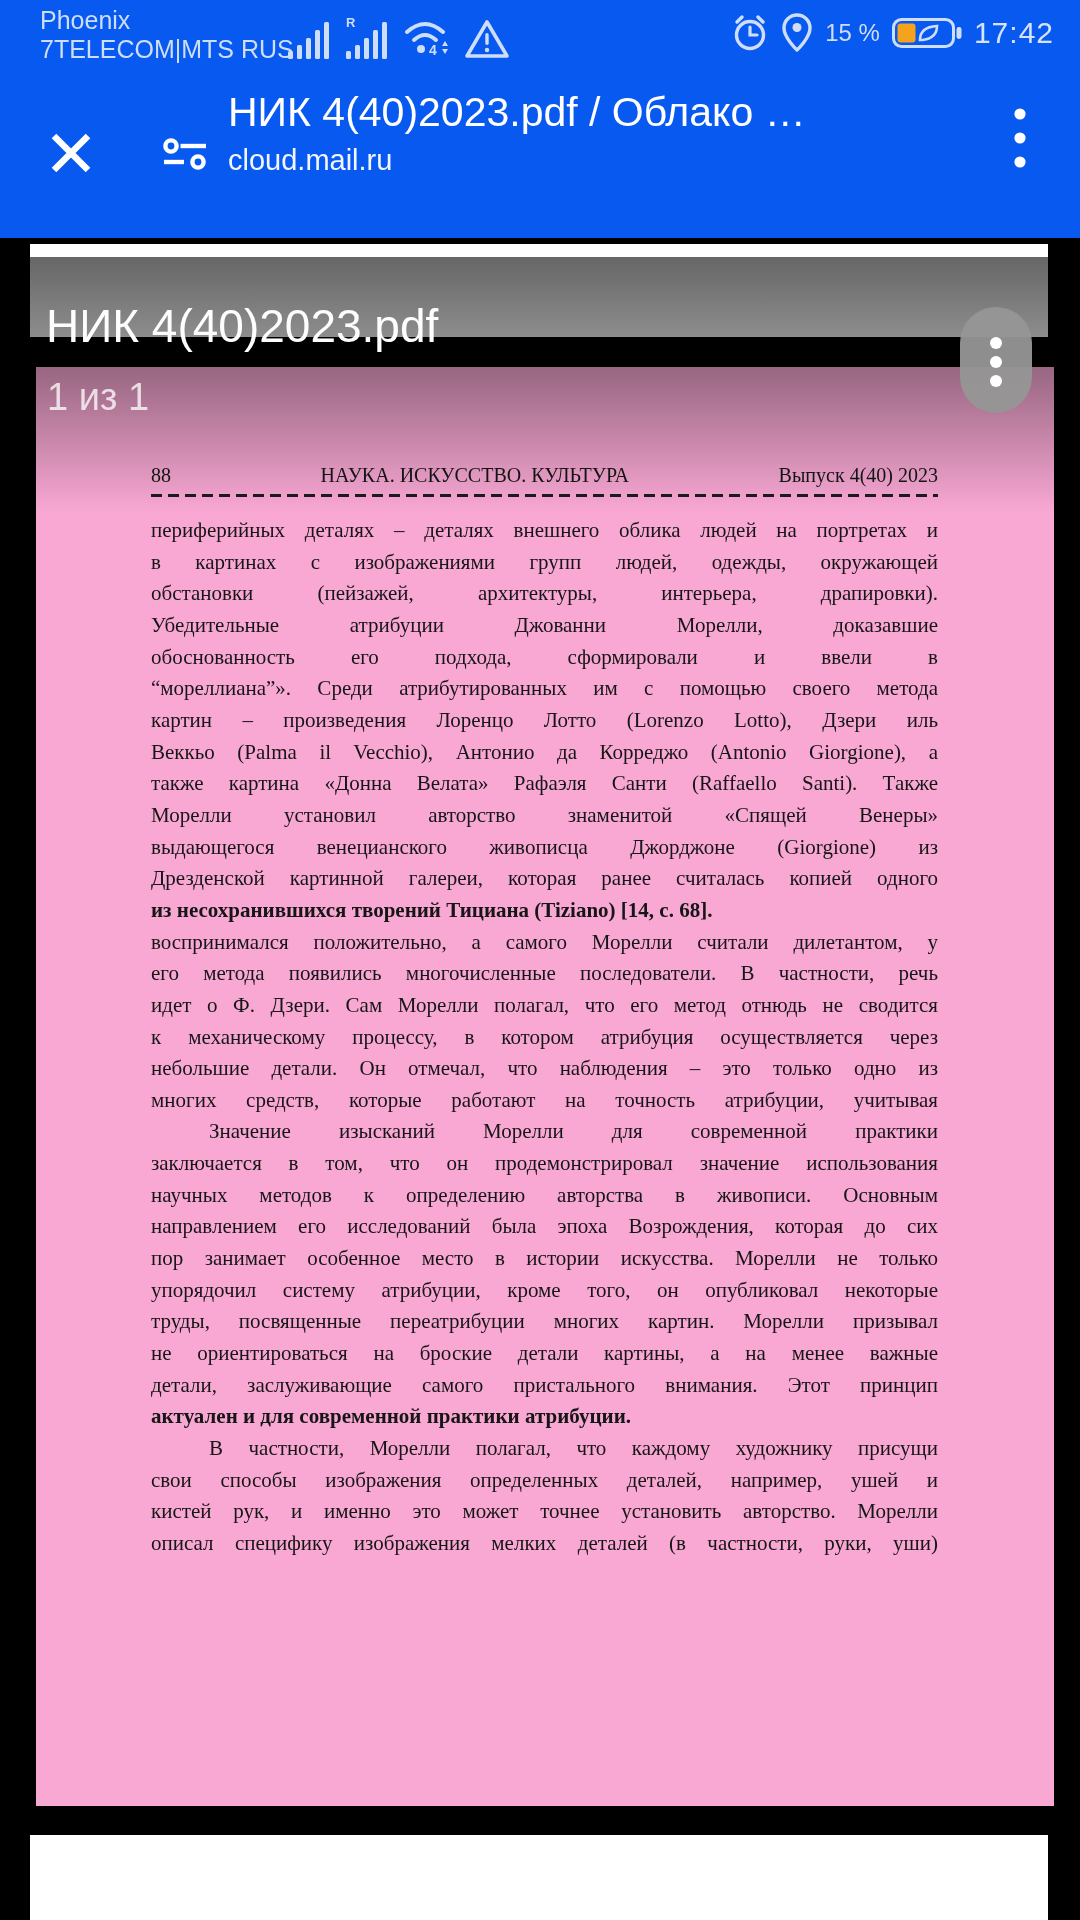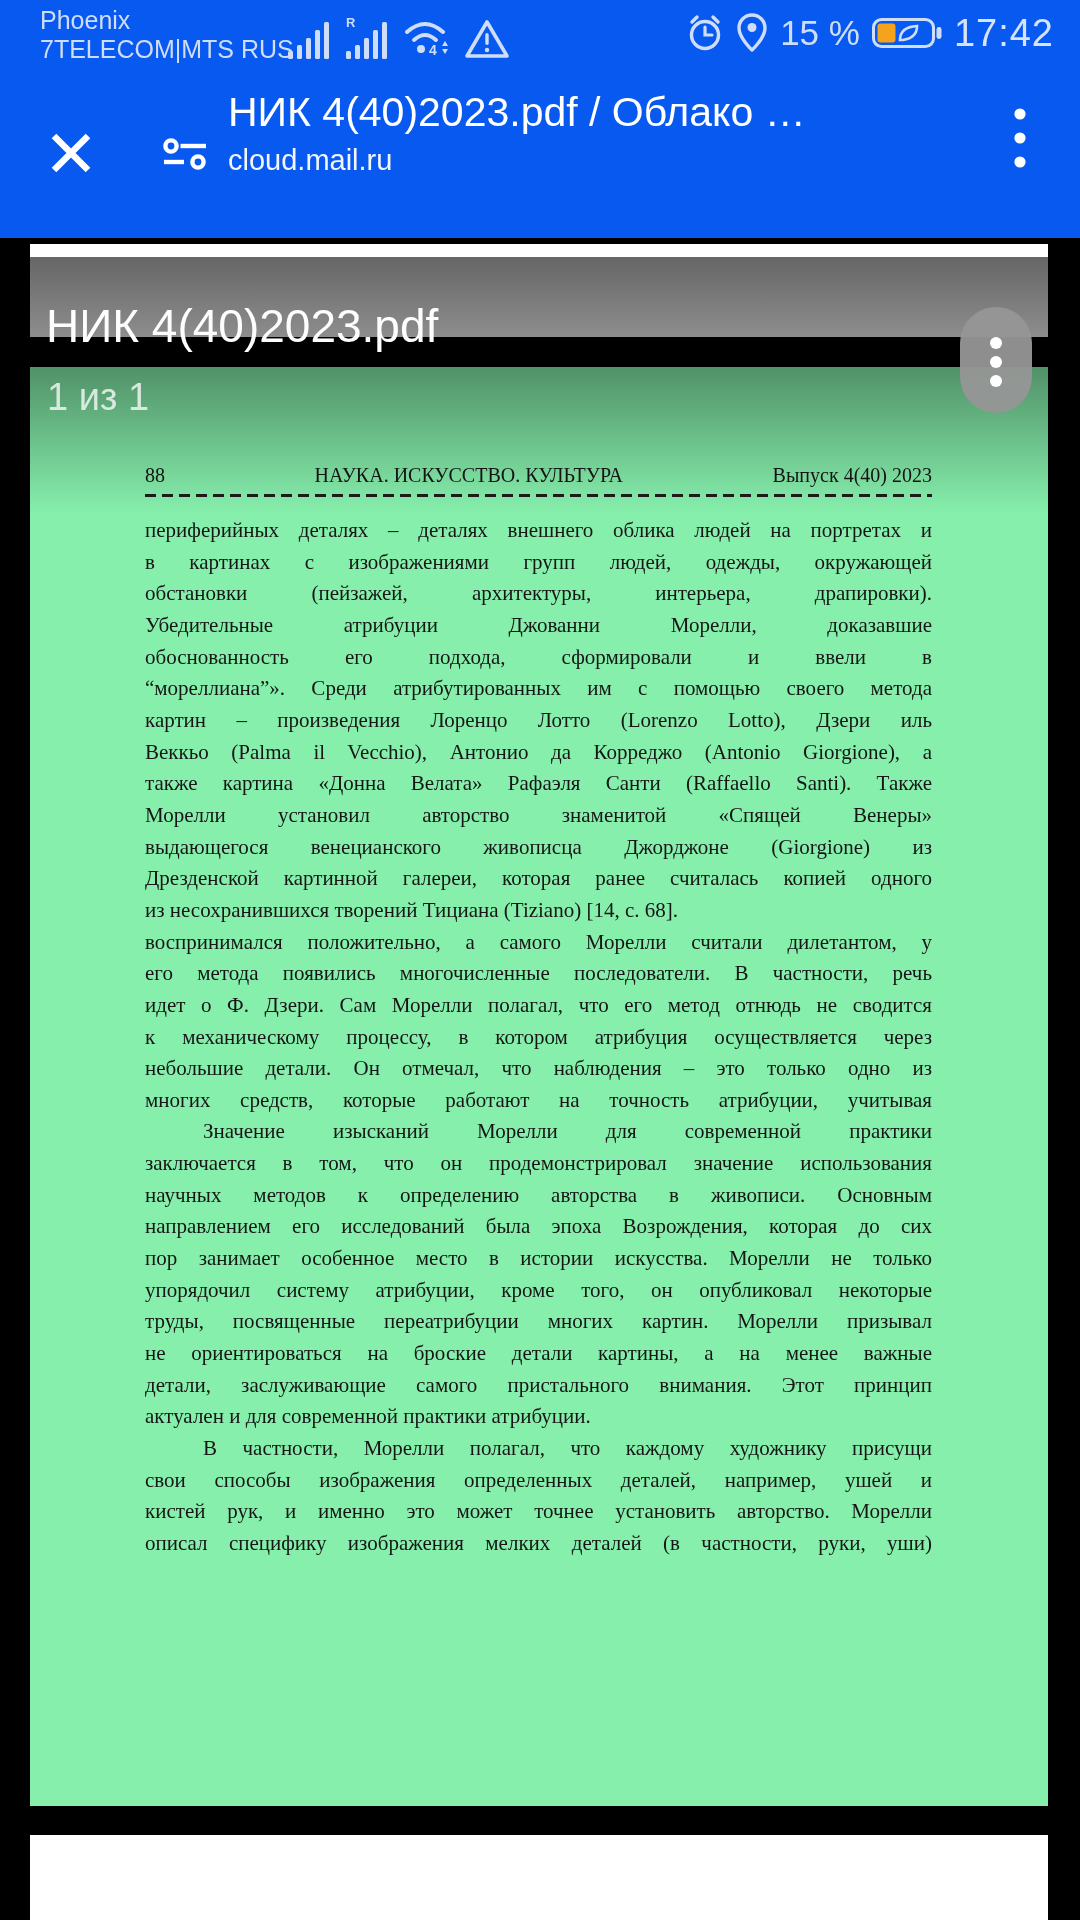--- a/index.html
+++ b/index.html
@@ -4,54 +4,54 @@
 <style>
   html,body{margin:0;padding:0;background:#000;}
   .screen{position:relative;width:1080px;height:1920px;background:#000;overflow:hidden;
           font-family:"Liberation Sans",sans-serif;}
 
   
   .chrome{position:absolute;left:0;top:0;width:1080px;height:238px;background:#0859f0;}
   .op-block{position:absolute;left:40px;top:6px;color:#cfdef8;font-size:25px;line-height:29px;}
   .sig-group{position:absolute;left:288px;top:16px;display:flex;align-items:flex-end;gap:14px;height:44px;}
   .sr-group{position:absolute;right:26px;top:8px;height:50px;display:flex;align-items:center;gap:12px;color:#cfdef8;}
-  .pct{font-size:35px;}
-  .clock{font-size:38px;letter-spacing:1px;color:#d6e3fb;}
+  .pct{font-size:24px;}
+  .clock{font-size:30px;letter-spacing:1px;color:#d6e3fb;}
   .close-btn{position:absolute;left:48px;top:130px;width:46px;height:46px;background:none;border:none;padding:0;cursor:pointer;}
   .tune{position:absolute;left:163px;top:138px;}
   .title-block{position:absolute;left:228px;top:86px;width:760px;color:#fff;}
   .b-title{font-size:41px;line-height:52px;white-space:nowrap;}
   .b-sub{font-size:29px;line-height:40px;margin-top:2px;color:#f2f6ff;}
   .menu-btn{position:absolute;left:1000px;top:102px;width:40px;height:76px;background:none;border:none;padding:0;cursor:pointer;}
 
   
   .viewer{position:absolute;left:0;top:238px;width:1080px;height:1682px;background:#000;}
   .page0{position:absolute;left:30px;top:6px;width:1018px;height:93px;background:#fff;}
-  .page1{position:absolute;left:30px;top:129px;width:1018px;height:1439px;background:#86efac;}
+  .page1{position:absolute;left:36px;top:129px;width:1018px;height:1439px;background:#f9a8d4;}
   .page2{position:absolute;left:30px;top:1597px;width:1018px;height:85px;background:#fff;}
   .fade{position:absolute;left:0;top:19px;width:1080px;height:256px;
         background:linear-gradient(180deg,rgba(0,0,0,0.60) 0%,rgba(0,0,0,0.38) 45%,rgba(0,0,0,0) 100%);pointer-events:none;}
   .vtitle{position:absolute;left:46px;top:62px;font-size:46px;line-height:52px;color:#fdfdfd;white-space:nowrap;text-align:center;}
   .vpage{position:absolute;left:47px;top:136px;font-size:38px;line-height:46px;color:rgba(255,255,255,0.76);}
   .pill{position:absolute;left:960px;top:69px;width:72px;height:106px;border-radius:36px;
         background:rgba(150,150,150,0.95);border:none;padding:30px 0 0 0;cursor:pointer;
         display:flex;flex-direction:column;align-items:center;gap:7px;}
   .pill i{width:12px;height:12px;border-radius:50%;background:#fff;display:block;}
 
   
   .doc{position:absolute;left:0;top:0;width:1018px;height:1439px;
        font-family:"Liberation Serif","DejaVu Serif",serif;color:#161616;}
   .doc-head{position:absolute;left:115px;top:96px;width:787px;display:flex;justify-content:space-between;
             align-items:baseline;font-size:20px;line-height:24px;white-space:nowrap;}
   .doc-rule{position:absolute;left:115px;top:127px;width:787px;height:4px;
             background:repeating-linear-gradient(90deg,#1c1c1c 0 11px,transparent 11px 17px);
             background-size:auto 3px;background-repeat:repeat-x;background-position:0 0;}
   .doc-body{position:absolute;left:115px;top:148px;width:787px;font-size:21px;line-height:31.66px;}
   .tl{text-align:justify;text-align-last:justify;height:31.66px;overflow:visible;}
-  .tl.end{text-align-last:left;}
+  .tl.end{text-align-last:left;font-weight:bold;}
   .tl.ind{text-indent:58px;}
 
   svg{display:block;}
 </style>
 </head>
 <body>
 
 <div class="screen">
 
   <div class="chrome">

